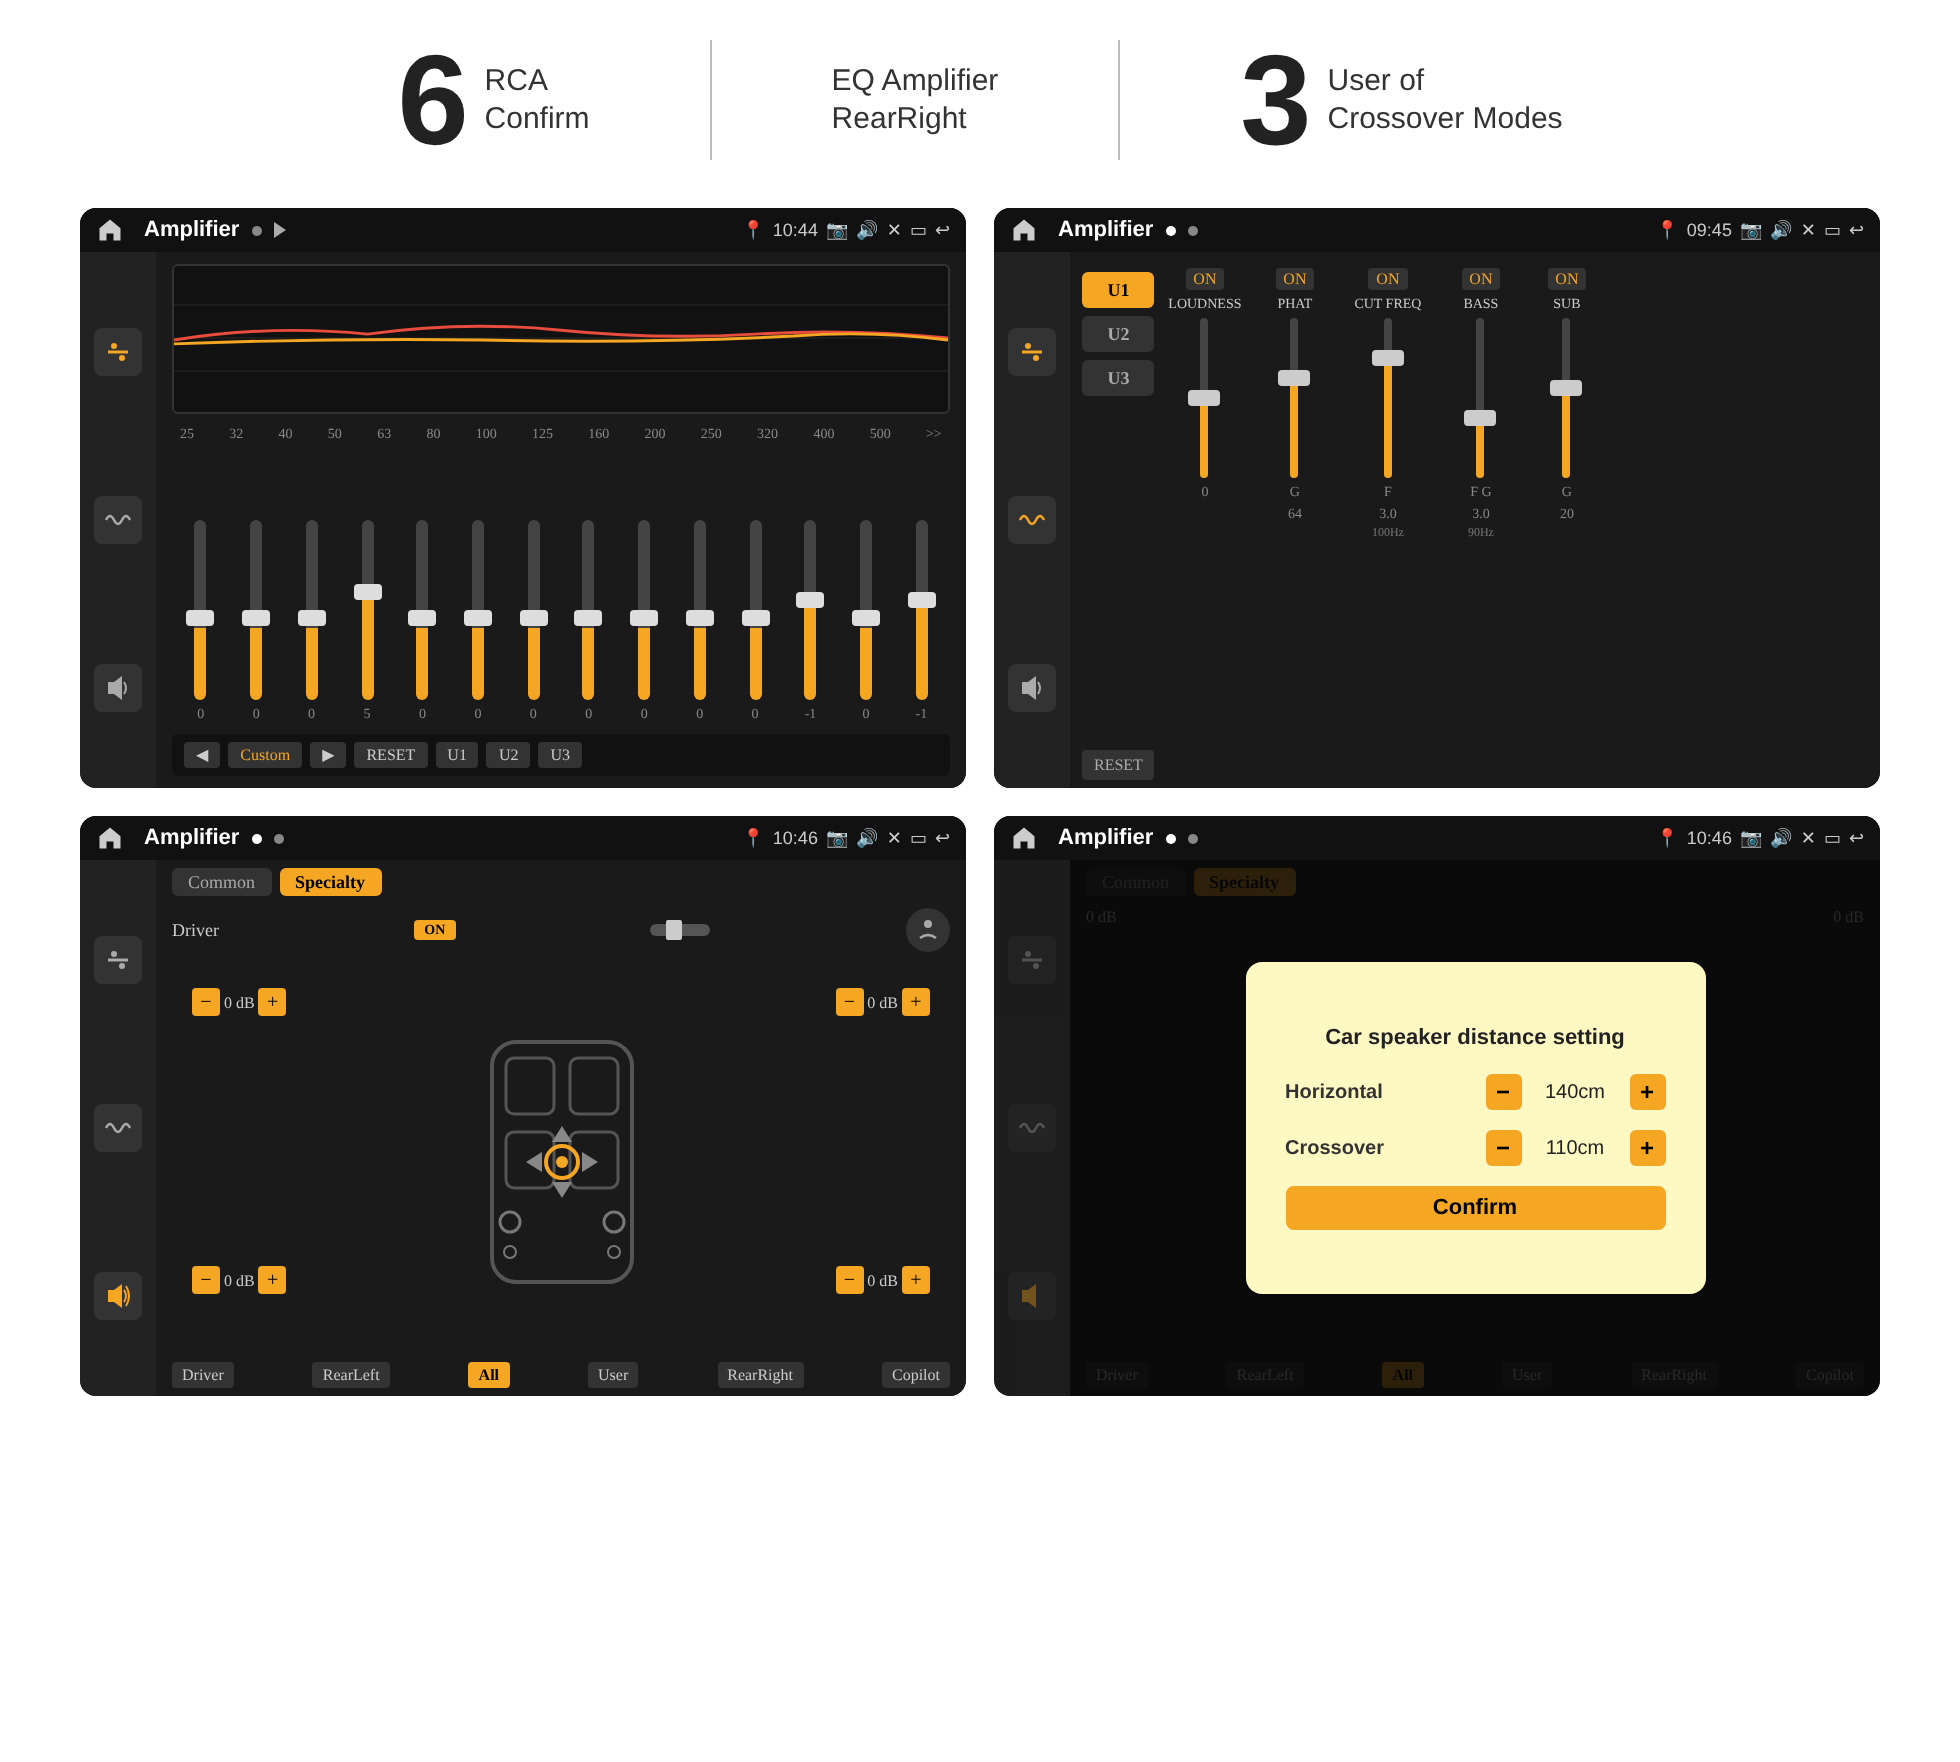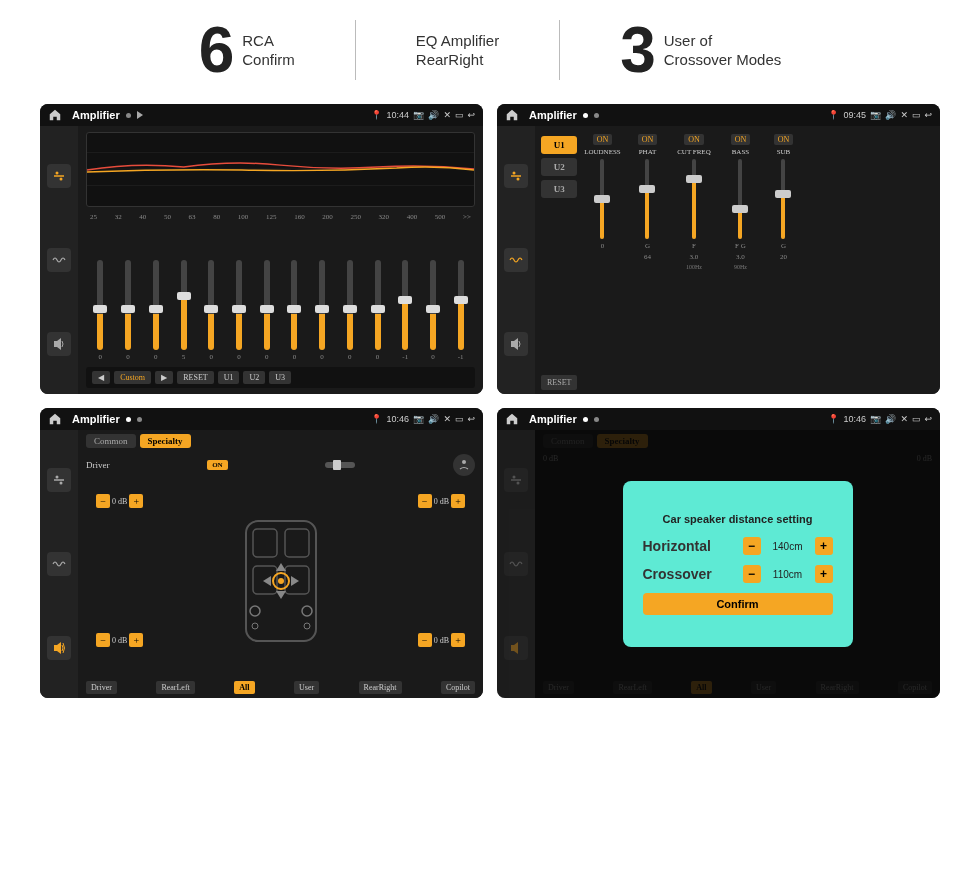--- a/index.html
+++ b/index.html
@@ -306,40 +306,40 @@
     .dialog-overlay {
       position: absolute;
       inset: 22px 0 0 38px;
       background: rgba(0,0,0,0.6);
       display: flex;
       align-items: center;
       justify-content: center;
       z-index: 10;
     }
     .dialog-box {
-      background: #5eead4;
+      background: #fef9c3;
       border-radius: 8px;
       padding: 32px 20px;
       width: 230px;
     }
     .dialog-title {
       font-size: 11px;
       font-weight: 700;
       color: #222;
       margin-bottom: 12px;
       text-align: center;
     }
     .dialog-row {
       display: flex;
       align-items: center;
       justify-content: space-between;
       margin-bottom: 10px;
     }
     .dialog-field-label {
-      font-size: 14px;
+      font-size: 10px;
       color: #333;
       font-weight: 600;
     }
     .dialog-controls {
       display: flex;
       align-items: center;
       gap: 5px;
     }
     .d-btn {
       width: 18px;

